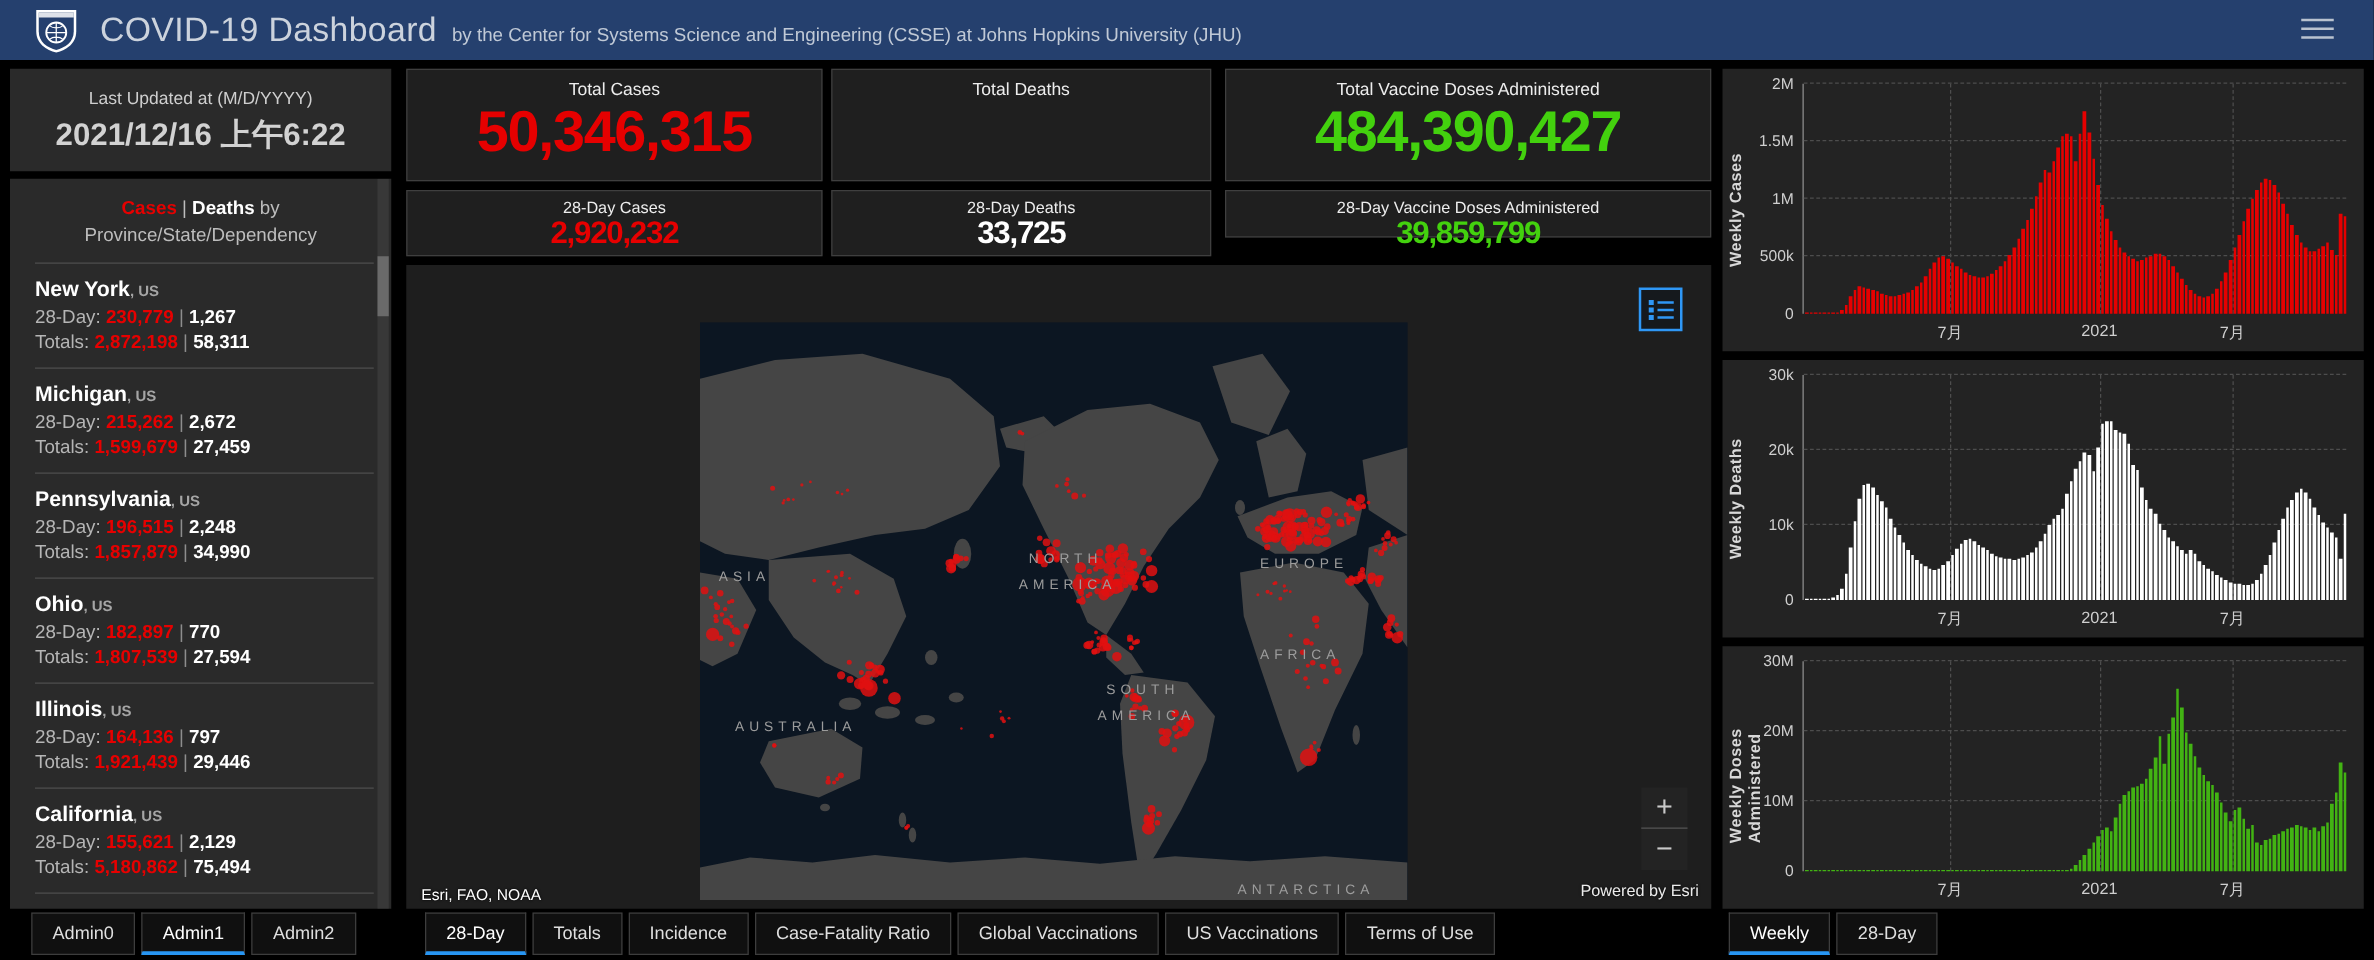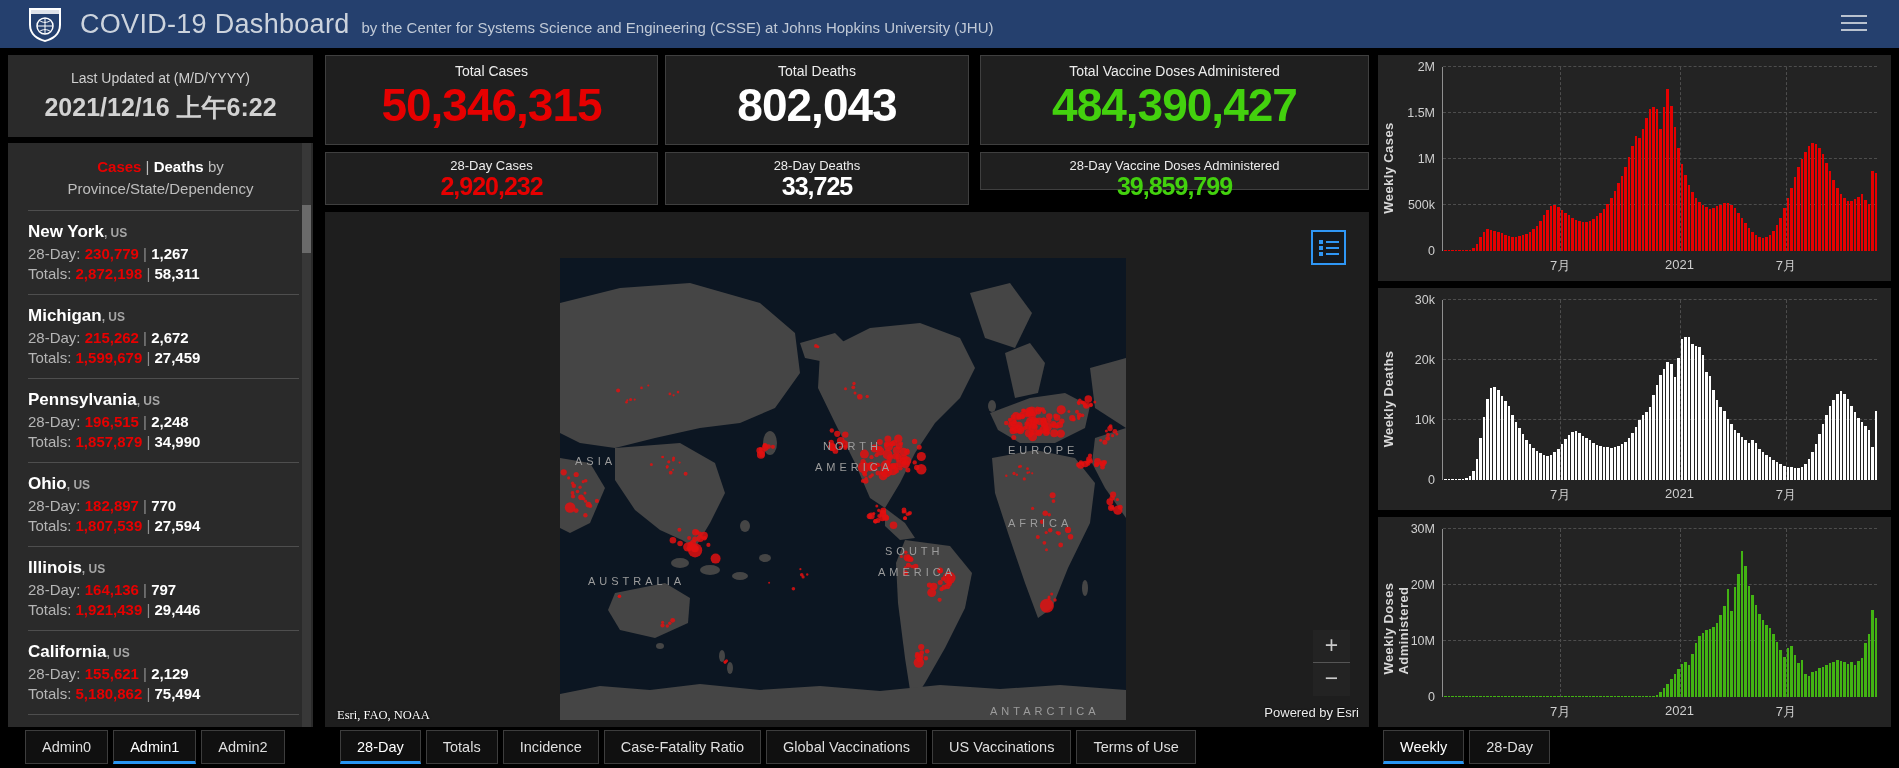--- a/index.html
+++ b/index.html
@@ -55,21 +55,21 @@
     position:absolute; left:986px; top:18px; width:35px; height:35px;
     border:2px solid #2f97f5; background:rgba(15,22,30,.55); cursor:pointer;
     display:flex; align-items:center; justify-content:center;
   }
   .legrow { display:flex; align-items:center; margin:2px 0; }
   .legrow i { width:4px; height:4px; background:#2f97f5; display:block; }
   .legrow b { width:13px; height:2px; background:#2f97f5; display:block; margin-left:3px; }
   .zoomctrl { position:absolute; left:988px; top:418px; width:37px; background:#232323; }
   .zbtn { width:37px; height:33px; color:#c9c9c9; font-size:23px; text-align:center; line-height:31px; cursor:pointer; }
   .zbtn:first-child { border-bottom:1px solid #555; }
-  .attrib { position:absolute; left:12px; bottom:4px; font-size:12.5px; color:#fff; text-shadow:0 0 2px #000;font-family:Liberation Serif, serif; }
+  .attrib { position:absolute; left:12px; bottom:4px; font-size:12.5px; color:#fff; text-shadow:0 0 2px #000; }
   .powered { position:absolute; right:10px; bottom:7px; font-size:13px; color:#ececec; text-shadow:0 0 2px #000; }
   
   .chart { position:absolute; left:1378px; width:513px; background:#232323; }
   .ytitle {
     position:absolute; left:3px; top:50%; transform:translateY(-50%) rotate(180deg);
     writing-mode:vertical-rl; font-size:13px; font-weight:bold; color:#d8d8d8; letter-spacing:.4px;
   }
   .plot { position:absolute; left:64px; right:14px; top:12px; bottom:30px; border-left:1px solid #8f8f8f; }
   .bars { position:absolute; left:1px; right:0; top:0; bottom:0; display:flex; align-items:flex-end; gap:1px; }
   .bar { flex:1 1 auto; min-height:1px; }
@@ -158,21 +158,20 @@
   </div>
 </div>
 
 <div id="statboxes">
     <div class="statbox big" style="left: 325px; top: 55px; width: 333px; height: 90px;">
       <div class="lbl">Total Cases</div>
                    <div class="val" style="color:#e60000">50,346,315</div>
     </div>
     <div class="statbox big" style="left: 665px; top: 55px; width: 304px; height: 90px;">
       <div class="lbl">Total Deaths</div>
-                   <div class="val" style="color:#ffffff">802,043</div>
     </div>
     <div class="statbox big" style="left: 980px; top: 55px; width: 389px; height: 90px;">
       <div class="lbl">Total Vaccine Doses Administered</div>
                    <div class="val" style="color:#43d10e">484,390,427</div>
     </div>
     <div class="statbox small" style="left: 325px; top: 152px; width: 333px; height: 53px;">
       <div class="lbl">28-Day Cases</div>
                    <div class="val" style="color:#e60000">2,920,232</div>
     </div>
     <div class="statbox small" style="left: 665px; top: 152px; width: 304px; height: 53px;">

